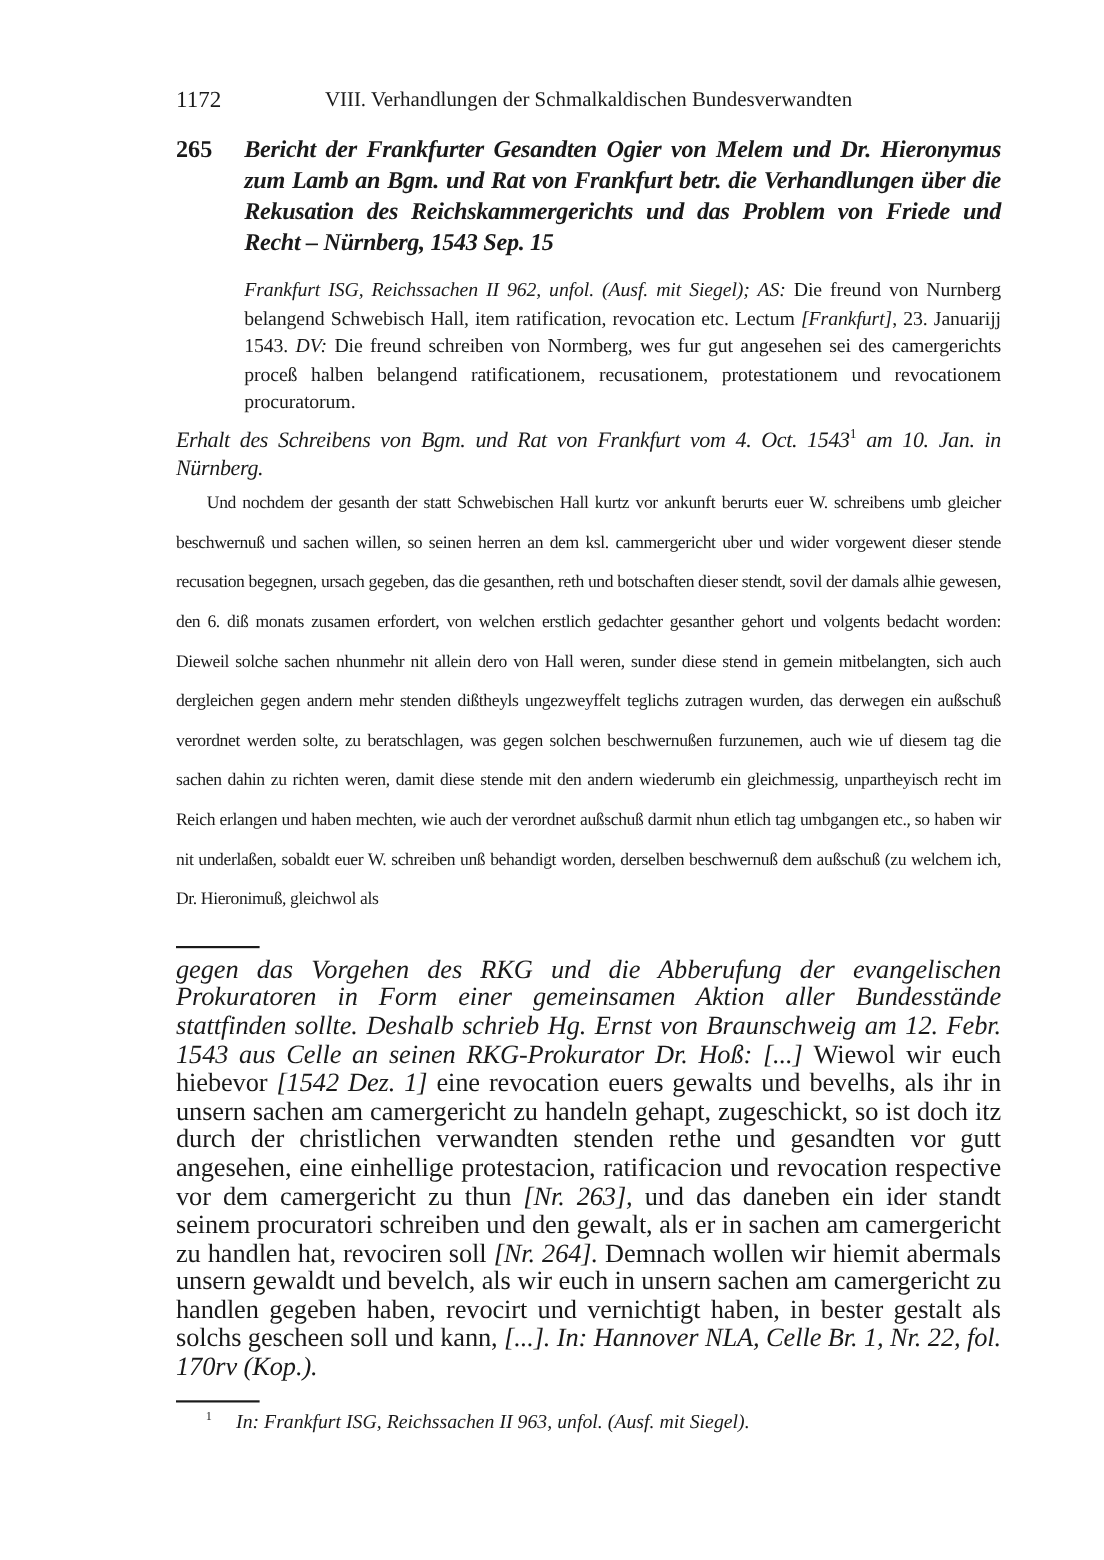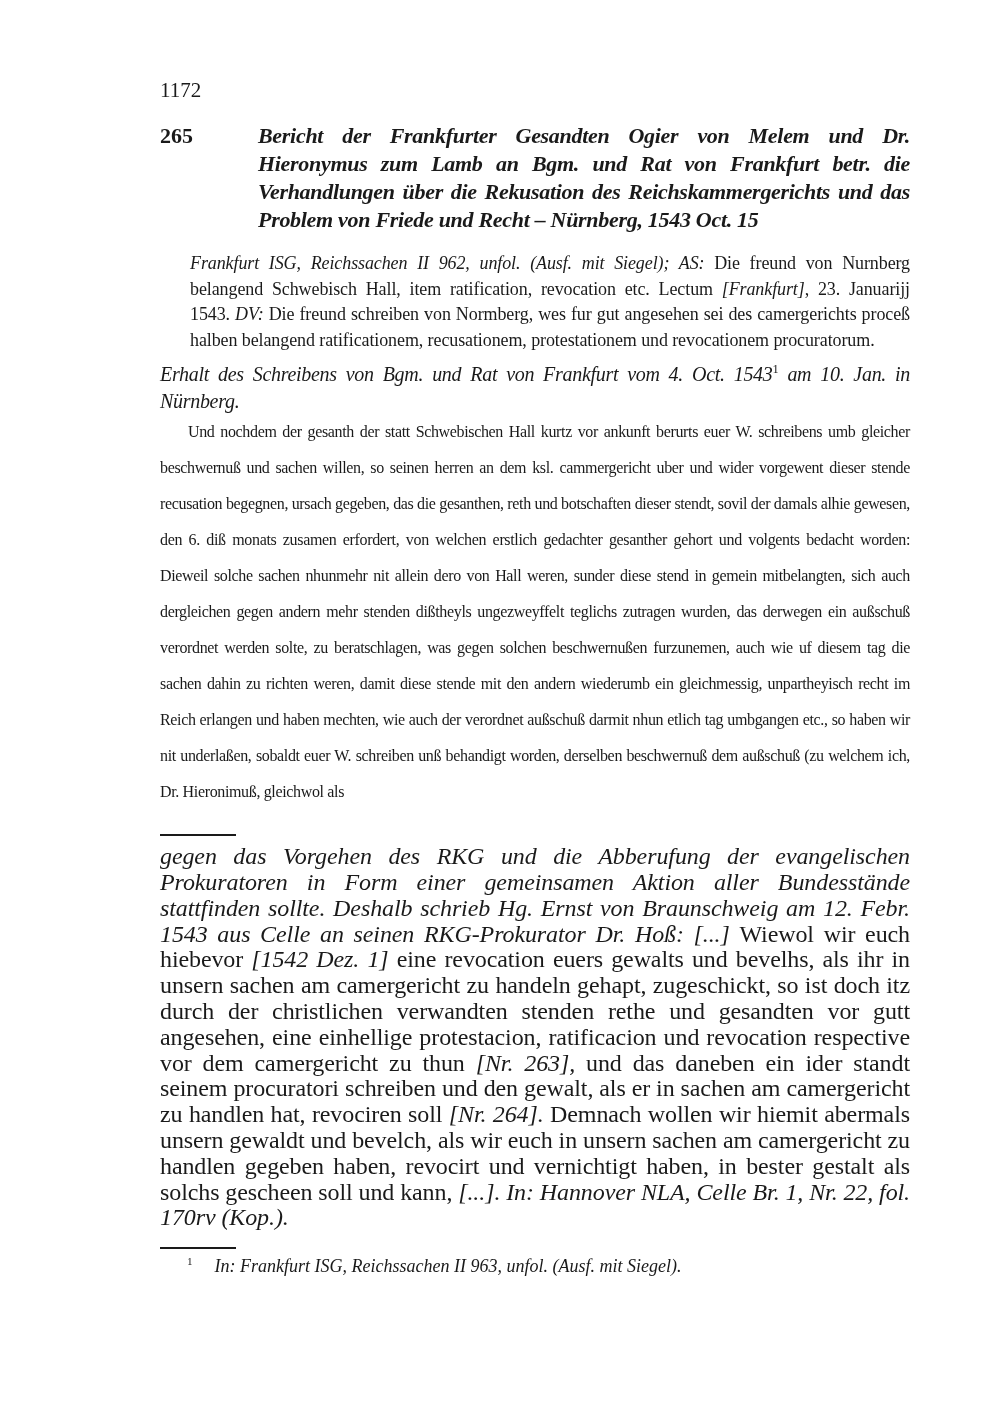--- a/index.html
+++ b/index.html
@@ -28,40 +28,39 @@
     font-size:19px;
   }
   .page-num {
     position:absolute;
     left:0; top:-2px;
     font-size:21px;
   }
   .entry {
     display:flex;
     margin-top:16px;
-    gap:36px;
   }
   .entry-num {
     flex:none;
     width:62px;
     font-size:22px;
     font-weight:bold;
     line-height:28px;
   }
   .entry-title {
     flex:1;
     font-size:22px;
     font-weight:bold;
     font-style:italic;
     line-height:28px;
     text-align:justify;
     letter-spacing:-0.3px;
   }
   .prov {
-    margin-left:30px;
+    margin-left:62px;
     margin-top:17px;
     font-size:18px;
     line-height:25.5px;
     text-align:justify;
     letter-spacing:-0.1px;
   }
   .regest {
     margin-top:8px;
     font-size:20px;
     line-height:26.6px;
@@ -109,25 +108,26 @@
   .fn1-text { font-style:italic; }
 </style>
 </head>
 <body>
 
 <div class="page">
   <div class="content">
 
     <div class="header">
       <span class="page-num">1172</span>
+      <span class="running-title">VIII. Verhandlungen der Schmalkaldischen Bundesverwandten</span>
     </div>
 
     <div class="entry">
       <div class="entry-num">265</div>
-      <div class="entry-title">Bericht der Frankfurter Gesandten Ogier von Melem und Dr. Hieronymus zum Lamb an Bgm. und Rat von Frankfurt betr. die Verhandlungen über die Rekusation des Reichskammergerichts und das Problem von Friede und Recht – Nürnberg, 1543 Oct. 15</div>
+      <div class="entry-title">Bericht der Frankfurter Gesandten Ogier von Melem und Dr. Hieronymus zum Lamb an Bgm. und Rat von Frankfurt betr. die Verhandlungen über die Rekusation des Reichskammergerichts und das Problem von Friede und Recht – Nürnberg, 1543 Sep. 15</div>
     </div>
 
     <p class="prov"><span class="it">Frankfurt ISG, Reichssachen II 962, unfol. (Ausf. mit Siegel); AS: </span><span>Die freund von Nurnberg belangend Schwebisch Hall, item ratification, revocation etc. Lectum </span><span class="it">[Frankfurt]</span><span>, 23. Januarijj 1543. </span><span class="it">DV: </span><span>Die freund schreiben von Normberg, wes fur gut angesehen sei des camergerichts proceß halben belangend ratificationem, recusationem, protestationem und revocationem procuratorum.</span></p>
 
     <p class="regest"><span class="it">Erhalt des Schreibens von Bgm. und Rat von Frankfurt vom 4. Oct. 1543</span><sup>1</sup><span class="it"> am 10. Jan. in Nürnberg.</span></p>
 
     <p class="body-p"><span>Und nochdem der gesanth der statt Schwebischen Hall kurtz vor ankunft berurts euer W. schreibens umb gleicher beschwernuß und sachen willen, so seinen herren an dem ksl. cammergericht uber und wider vorgewent dieser stende recusation begegnen, ursach gegeben, das die gesanthen, reth und botschaften dieser stendt, sovil der damals alhie gewesen, den 6. diß monats zusamen erfordert, von welchen erstlich gedachter gesanther gehort und volgents bedacht worden: Dieweil solche sachen nhunmehr nit allein dero von Hall weren, sunder diese stend in gemein mitbelangten, sich auch dergleichen gegen andern mehr stenden dißtheyls ungezweyffelt teglichs zutragen wurden, das derwegen ein außschuß verordnet werden solte, zu beratschlagen, was gegen solchen beschwernußen furzunemen, auch wie uf diesem tag die sachen dahin zu richten weren, damit diese stende mit den andern wiederumb ein gleichmessig, unpartheyisch recht im Reich erlangen und haben mechten, wie auch der verordnet außschuß darmit nhun etlich tag umbgangen etc., so haben wir nit underlaßen, sobaldt euer W. schreiben unß behandigt worden, derselben beschwernuß dem außschuß (zu welchem ich, Dr. Hieronimuß, gleichwol als</span></p>
 
     <div class="fn-rule"></div>
 

